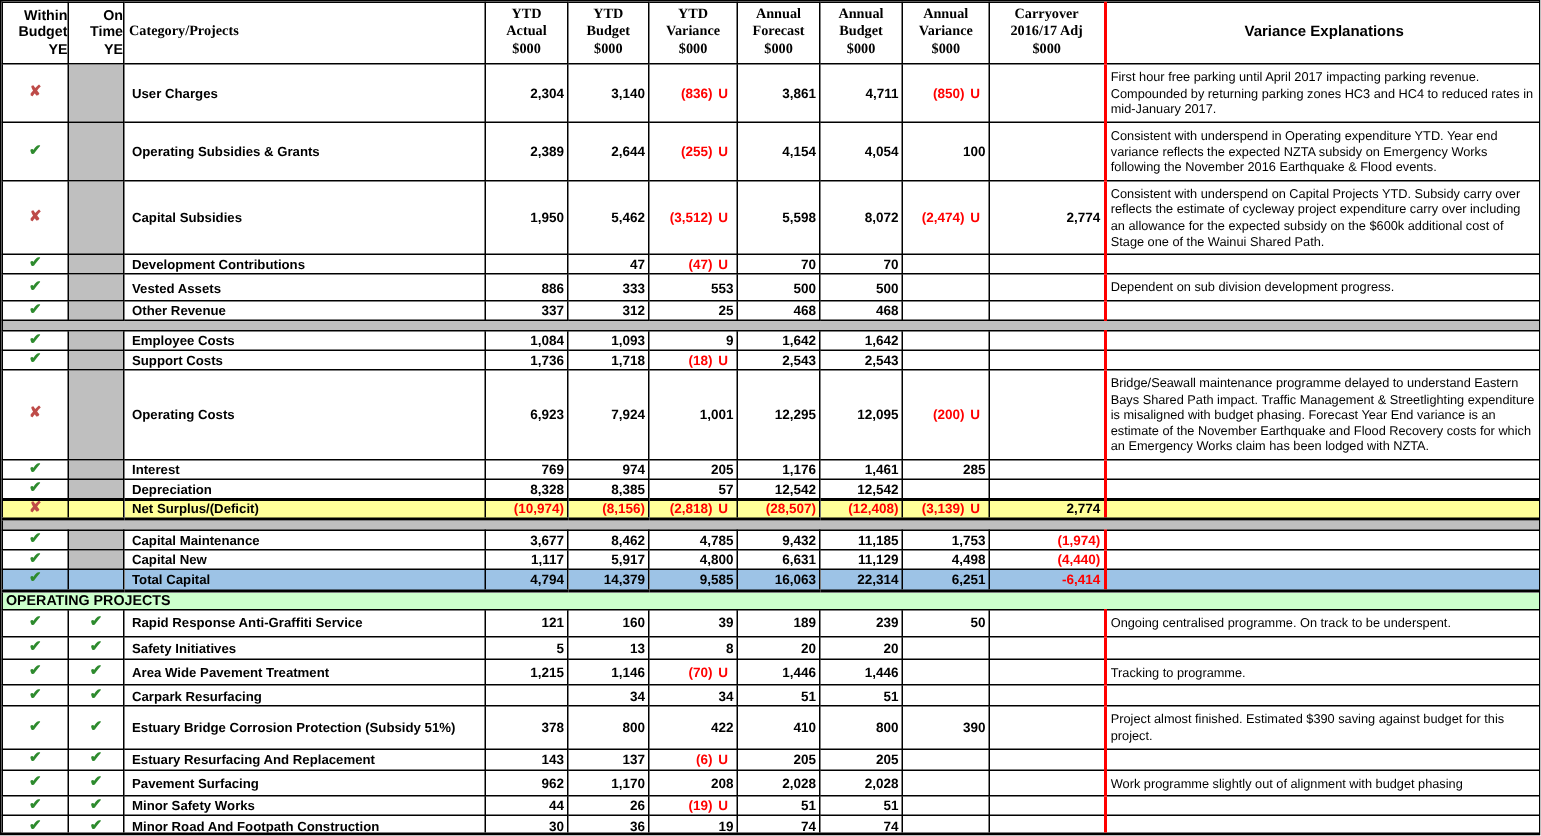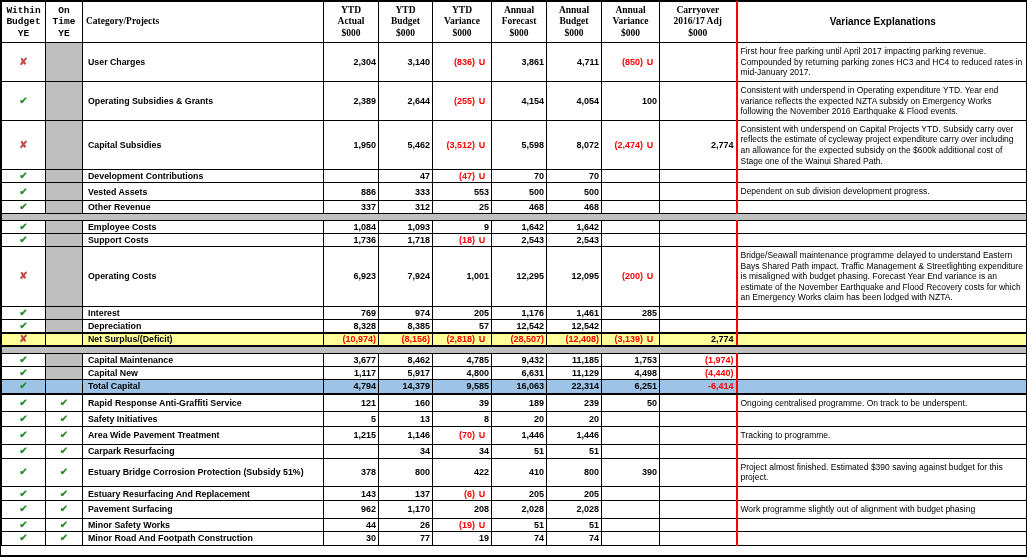--- a/index.html
+++ b/index.html
@@ -3,21 +3,21 @@
 <meta charset="utf-8">
 <style>
   * { box-sizing: border-box; margin: 0; padding: 0; }
   body { font-family: "Liberation Sans", sans-serif; background: #fff; }
   .sheet { width: 1027px; height: 557px; border: 1px solid #000; border-bottom: 2px solid #000; overflow: hidden; background: #fff; }
   .title-bar { height: 14px; background: var(--header_teal); color: #fff; font-weight: bold; font-size: 10px; line-height: 14px; padding-left: 5px; }
   .title-value { margin-left: 16px; }
   table { border-collapse: collapse; table-layout: fixed; width: 1027px; }
   th, td { border: 1px solid #000; overflow: hidden; }
   thead th { height: 41px; font-weight: bold; font-size: 9.5px; line-height: 1.18; white-space: pre-line; vertical-align: middle; text-align: center; font-family: "Liberation Serif", serif; background: #fff; }
-  th.col-within_budget, th.col-on_time { font-family: Liberation Mono, monospace; }
+  th.col-within_budget, th.col-on_time { font-family: Liberation Sans, sans-serif; text-align: right; }
   th.col-category { text-align: left; padding-left: 3px; }
   th.col-explanations { font-family: "Liberation Sans", sans-serif; font-size: 10px; border-left: 2px solid var(--negative_red); }
   td.status { text-align: center; vertical-align: middle; font-size: 10px; line-height: 1; }
   .icon-check { color: var(--check_green); font-weight: bold; }
   .icon-cross { color: var(--cross_red); font-weight: bold; }
   td.gray { background: var(--separator_gray); }
   td.cat { font-size: 8.8px; font-weight: bold; padding-left: 5px; vertical-align: middle; }
   td.num { font-size: 9px; font-weight: bold; vertical-align: middle; padding: 0 2px; text-align: right; white-space: nowrap; }
   .uflag { display: inline-block; width: 14px; color: var(--negative_red); text-align: center; font-weight: bold; }
   .neg { color: var(--negative_red); }
@@ -273,20 +273,23 @@
           <td class="num"><span class="n">4,794</span></td>
           <td class="num"><span class="n">14,379</span></td>
           <td class="num"><span class="n">9,585</span></td>
           <td class="num"><span class="n">16,063</span></td>
           <td class="num"><span class="n">22,314</span></td>
           <td class="num"><span class="n">6,251</span></td>
           <td class="num"><span class="n neg">-6,414</span></td>
           <td class="expl"></td>
         </tr>
         <tr>
+          <td colspan="11" class="section" style="height: 13px;">OPERATING PROJECTS</td>
+        </tr>
+        <tr>
           <td class="status" style="height: 16px;"><span class="icon-check">✔</span></td>
           <td class="status"><span class="icon-check">✔</span></td>
           <td class="cat">Rapid Response Anti-Graffiti Service</td>
           <td class="num"><span class="n">121</span></td>
           <td class="num"><span class="n">160</span></td>
           <td class="num"><span class="n">39</span></td>
           <td class="num"><span class="n">189</span></td>
           <td class="num"><span class="n">239</span></td>
           <td class="num"><span class="n">50</span></td>
           <td class="num"></td>
@@ -381,21 +384,21 @@
           <td class="num"><span class="n">51</span></td>
           <td class="num"></td>
           <td class="num"></td>
           <td class="expl"></td>
         </tr>
         <tr>
           <td class="status" style="height: 14px;"><span class="icon-check">✔</span></td>
           <td class="status"><span class="icon-check">✔</span></td>
           <td class="cat">Minor Road And Footpath Construction</td>
           <td class="num"><span class="n">30</span></td>
-          <td class="num"><span class="n">77</span></td>
+          <td class="num"><span class="n">36</span></td>
           <td class="num"><span class="n">19</span></td>
           <td class="num"><span class="n">74</span></td>
           <td class="num"><span class="n">74</span></td>
           <td class="num"></td>
           <td class="num"></td>
           <td class="expl"></td>
         </tr>
       </tbody>
   </table>
 </div>

